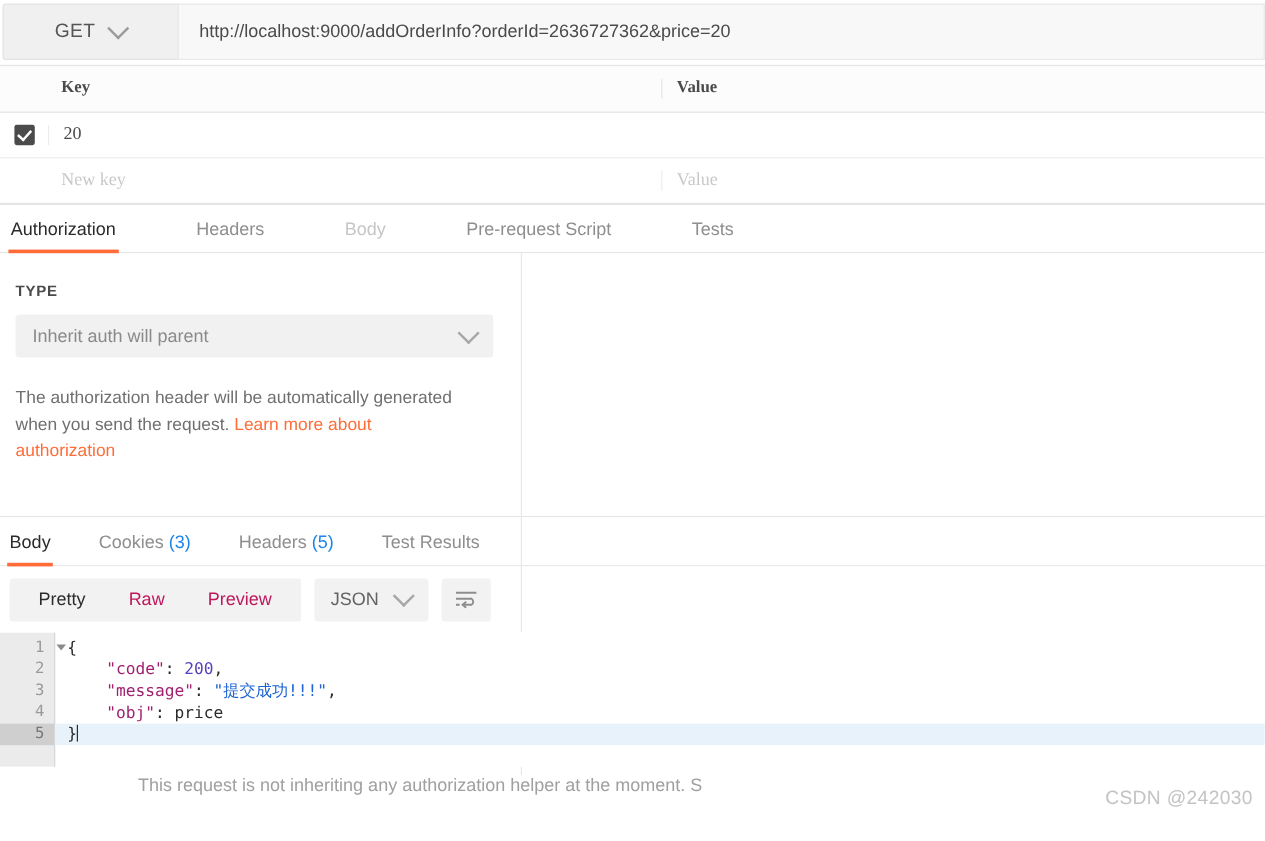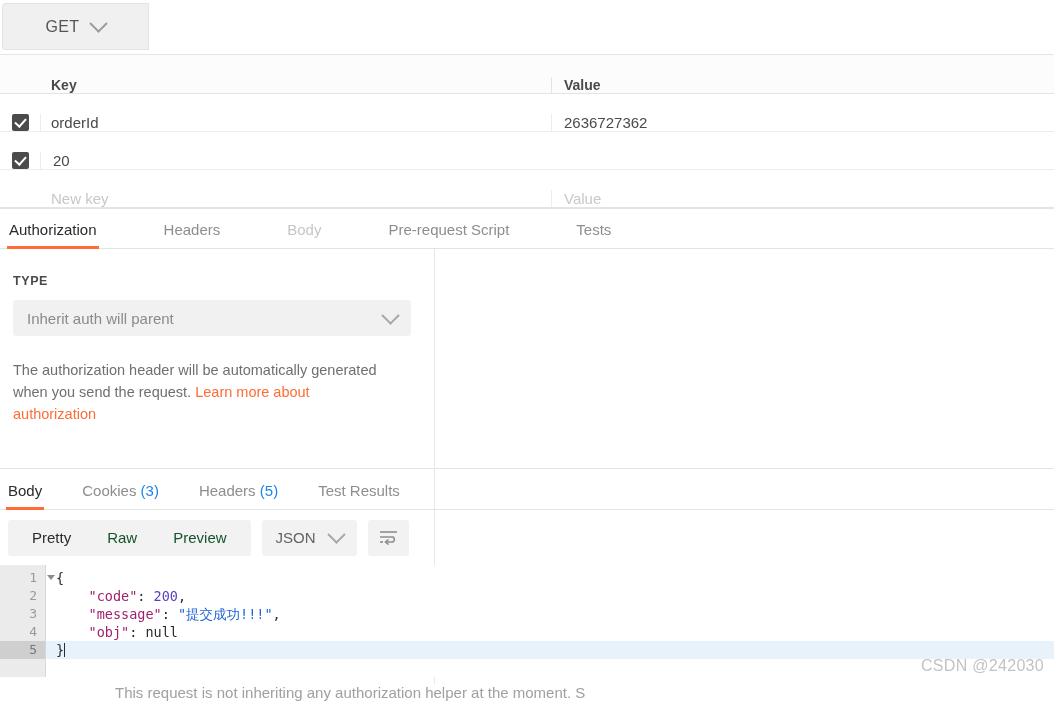--- a/index.html
+++ b/index.html
@@ -74,23 +74,24 @@
     white-space: nowrap;
   }
 
   
   .params {
     background: #ffffff;
     border-bottom: 1px solid #e4e4e4;
   }
   .prow {
     display: flex;
-    align-items: flex-end;
+    align-items: center;
     height: 37px;
     border-bottom: 1px solid #ededed;
+    font-family: Liberation Serif, serif;
   }
   .prow.header {
     height: 38px;
     background: #fcfcfc;
     border-bottom: 1px solid #e4e4e4;
   }
   .prow.last { border-bottom: 1px solid #e4e4e4; }
   .cell-check {
     width: 41px;
     flex: 0 0 41px;
@@ -290,21 +291,21 @@
     background: #f2f2f2;
     border-radius: 3px;
     display: flex;
     align-items: center;
     height: 36px;
     padding: 0 6px;
     box-sizing: border-box;
   }
   .seg {
     font-size: 15px;
-    color: #14532d;
+    color: #be185d;
     padding: 0 18px;
     line-height: 36px;
   }
   .seg.active { color: #2b2b2b; }
   .fmt-select {
     background: #f2f2f2;
     border-radius: 3px;
     height: 36px;
     display: flex;
     align-items: center;
@@ -402,36 +403,32 @@
 </head>
 <body>
 
 <div class="app">
 
   <div class="urlbar">
     <div class="method-box">
       <span class="method-label">GET</span>
       <span class="chev"></span>
     </div>
+    <div class="url-box">
+      <span class="url-text">http://localhost:9000/addOrderInfo?orderId=2636727362&amp;price=20</span>
+    </div>
   </div>
 
   <div class="params">
     <div class="prow header">
       <div class="cell-check"></div>
       <div class="cell-key">Key</div>
       <div class="cell-val">Value</div>
     </div>
 
-    <div class="prow">
-      <div class="cell-check">
-        <span class="cbox"></span>
-      </div>
-      <div class="cell-key">orderId</div>
-      <div class="cell-val">2636727362</div>
-    </div>
 
     <div class="prow">
       <div class="cell-check">
         <span class="cbox"></span>
       </div>
       <div class="cell-val">20</div>
     </div>
 
     <div class="prow last">
       <div class="cell-check"></div>
@@ -507,19 +504,19 @@
       </div>
       <div class="gline"><span>2</span></div>
       <div class="gline"><span>3</span></div>
       <div class="gline"><span>4</span></div>
       <div class="gline cur"><span>5</span></div>
     </div>
     <div class="code">
       <div class="cline"><span class="k-punct">{</span></div>
       <div class="cline"><span class="k-punct">    </span><span class="k-key">"code"</span><span class="k-punct">: </span><span class="k-num">200</span><span class="k-punct">,</span></div>
       <div class="cline"><span class="k-punct">    </span><span class="k-key">"message"</span><span class="k-punct">: </span><span class="k-str">"提交成功!!!"</span><span class="k-punct">,</span></div>
-      <div class="cline"><span class="k-punct">    </span><span class="k-key">"obj"</span><span class="k-punct">: </span><span class="k-null">null</span></div>
+      <div class="cline"><span class="k-punct">    </span><span class="k-key">"obj"</span><span class="k-punct">: </span><span class="k-null">price</span></div>
       <div class="cline cur"><span class="k-punct">}</span><span class="caret"></span></div>
     </div>
   </div>
 
   <div class="watermark">CSDN @242030</div>
 </div>
 
 </body></html>

